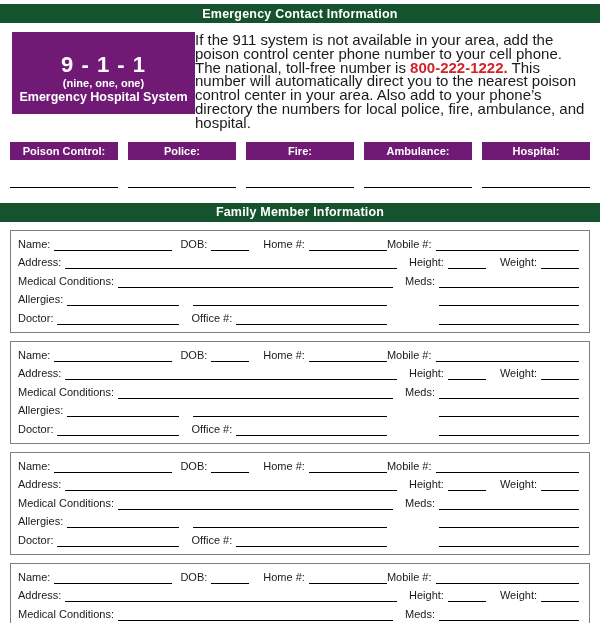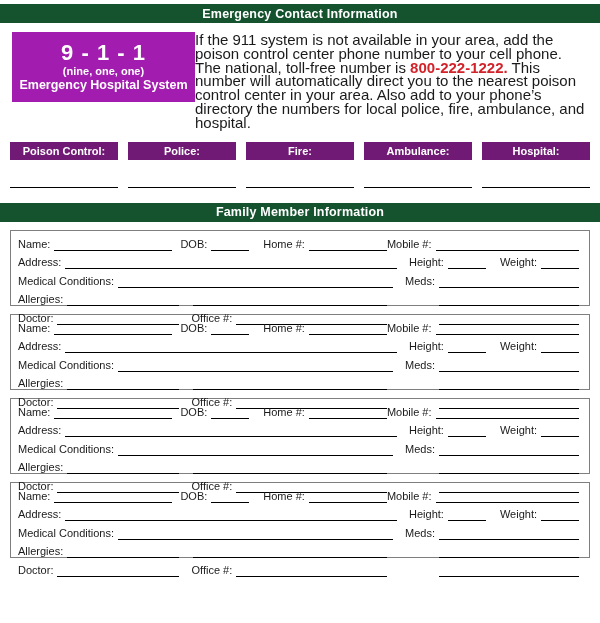--- a/index.html
+++ b/index.html
@@ -13,22 +13,22 @@
     background: #14532d; color: #ffffff;
     font-weight: bold; font-size: 12.5px; text-align: center;
     padding: 2.5px 0; letter-spacing: 0.2px;
   }
   .topbar { margin-top: 4px; }
   .familybar { margin-top: 15px; }
 
   
   .info { display: flex; margin: 9px 12px 0 12px; }
   .ninebox {
-    background: #a21caf; color: #ffffff; width: 183px; height: 70px;
-    flex: 0 0 183px; text-align: center; padding-top: 0;
+    background: #701a75; color: #ffffff; width: 183px; height: 70px;
+    flex: 0 0 183px; text-align: center; padding-top: 12px;
     display: flex; flex-direction: column; justify-content: center;
   }
   .ninebox .big { font-size: 22px; font-weight: bold; line-height: 24px; letter-spacing: 1px; }
   .ninebox .sub { font-size: 11px; font-weight: bold; line-height: 13px; }
   .ninebox .sys { font-size: 12.5px; font-weight: bold; line-height: 15px; }
   .instructions {
     margin-left: 0; font-size: 15px; line-height: 13.8px; color: #1a1a1a;
     padding-top: 1px;
   }
   .instructions .red { color: #D2232A; font-weight: bold; }
@@ -41,21 +41,21 @@
     font-size: 11px; text-align: center; padding: 3px 0;
   }
   .contact-line { margin-top: 27px; border-bottom: 1.5px solid #000; height: 0; }
 
   
   .member-block {
     margin: 8px 10px 7px 10px;
     border: 1px solid #7f7f7f;
     padding: 7px 10px 8px 7px;
     box-sizing: border-box;
-    height: 76px;
+    height: 103px;
   }
   .mrow { display: flex; align-items: flex-end; font-size: 11px; line-height: 13px; margin-bottom: 5.5px; }
   .mrow:last-child { margin-bottom: 0; }
   .lbl { white-space: nowrap; margin-right: 4px; }
   .ul { border-bottom: 1px solid #000; height: 12px; display: block; }
   .flex1 { flex: 1; }
   .w38 { width: 38px; } .w78 { width: 78px; } .w112 { width: 112px; }
   .w118 { width: 118px; } .w122 { width: 122px; } .w140 { width: 140px; }
   .ml8 { margin-left: 8px; } .ml12 { margin-left: 12px; } .ml14 { margin-left: 14px; }
   .ml52 { margin-left: 52px; } .ml55 { }

